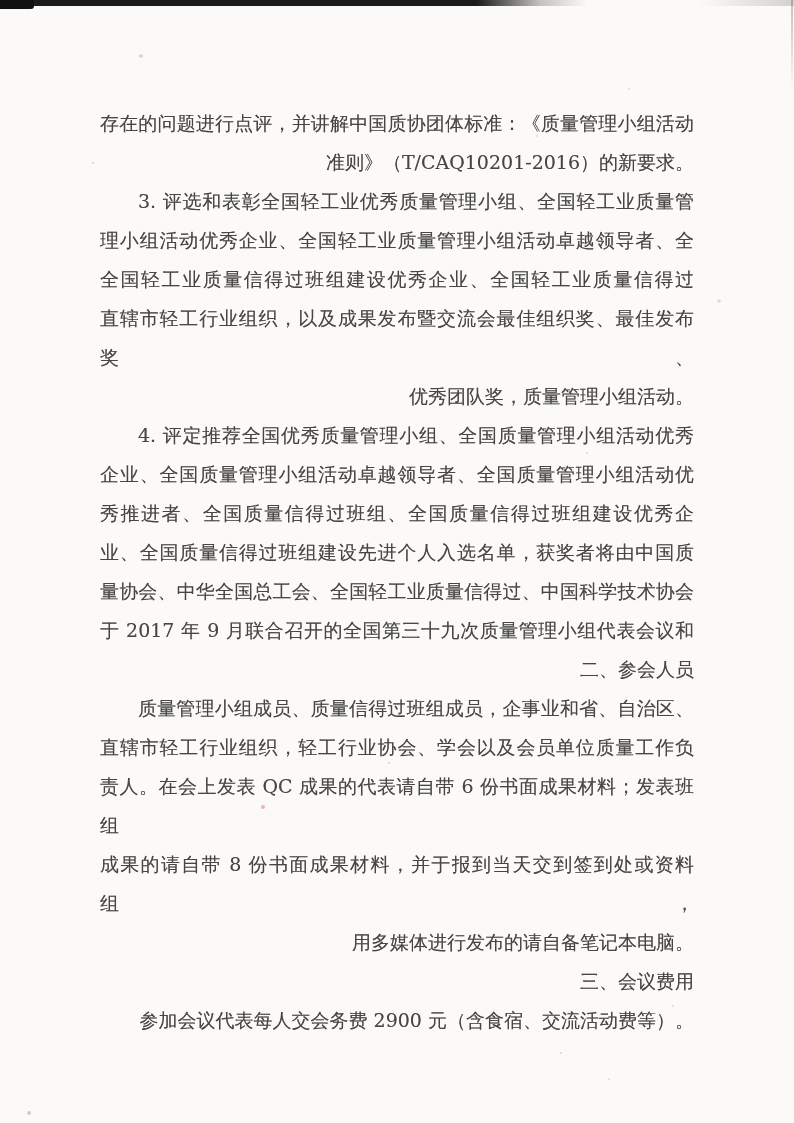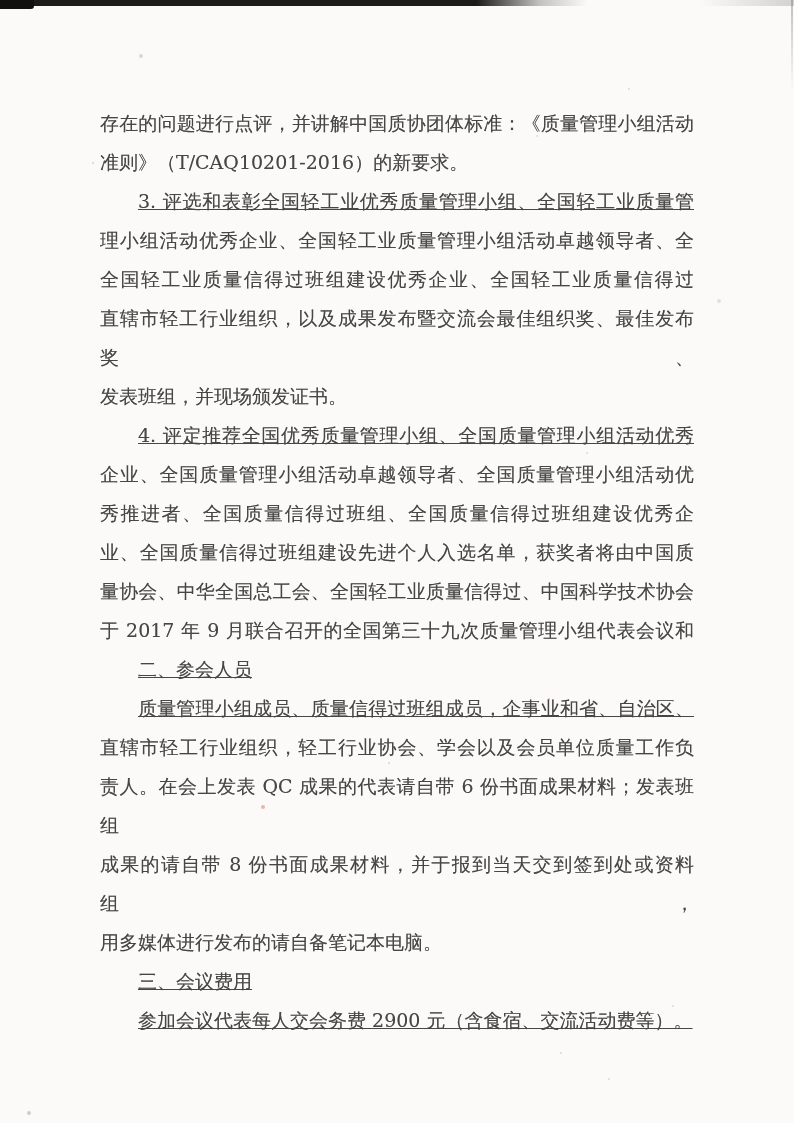--- a/index.html
+++ b/index.html
@@ -71,44 +71,44 @@
   .doc-body {
     position: absolute;
     left: 100px;
     top: 104px;
     width: 594px;
     color: var(--ink-color, #474645);
     font-size: 19px;
     line-height: 39px;
     text-shadow: 0 0 0.6px rgba(70,70,70,0.45);
   }
-  .line { text-align: left; white-space: normal; }
+  .line { text-align: right; white-space: normal; }
   .line.j {
     text-align: justify;
     text-align-last: justify;
     text-justify: inter-character;
   }
-  .line.ind { text-indent: 2em; text-decoration: underline; }
+  .line.ind { text-indent: 2em; }
 </style>
 </head>
 <body>
 
 <div class="page">
   <div class="scan-bar"></div>
   <div class="scan-bar-blob"></div>
   <div class="scan-edge-right"></div>
   <div class="specks"></div>
   <div class="doc-body">
       <div class="line j">存在的问题进行点评，并讲解中国质协团体标准：《质量管理小组活动</div>
       <div class="line">准则》（T/CAQ10201-2016）的新要求。</div>
       <div class="line j ind">3. 评选和表彰全国轻工业优秀质量管理小组、全国轻工业质量管</div>
       <div class="line j">理小组活动优秀企业、全国轻工业质量管理小组活动卓越领导者、全</div>
       <div class="line j">全国轻工业质量信得过班组建设优秀企业、全国轻工业质量信得过</div>
       <div class="line j">直辖市轻工行业组织，以及成果发布暨交流会最佳组织奖、最佳发布奖、</div>
-      <div class="line">发表班组，并现场颁发证书。</div>
+      <div class="line">优秀团队奖，质量管理小组活动。</div>
       <div class="line j ind">4. 评定推荐全国优秀质量管理小组、全国质量管理小组活动优秀</div>
       <div class="line j">企业、全国质量管理小组活动卓越领导者、全国质量管理小组活动优</div>
       <div class="line j">秀推进者、全国质量信得过班组、全国质量信得过班组建设优秀企</div>
       <div class="line j">业、全国质量信得过班组建设先进个人入选名单，获奖者将由中国质</div>
       <div class="line j">量协会、中华全国总工会、全国轻工业质量信得过、中国科学技术协会</div>
       <div class="line j">于 2017 年 9 月联合召开的全国第三十九次质量管理小组代表会议和</div>
       <div class="line ind">二、参会人员</div>
       <div class="line j ind">质量管理小组成员、质量信得过班组成员，企事业和省、自治区、</div>
       <div class="line j">直辖市轻工行业组织，轻工行业协会、学会以及会员单位质量工作负</div>
       <div class="line j">责人。在会上发表 QC 成果的代表请自带 6 份书面成果材料；发表班组</div>

